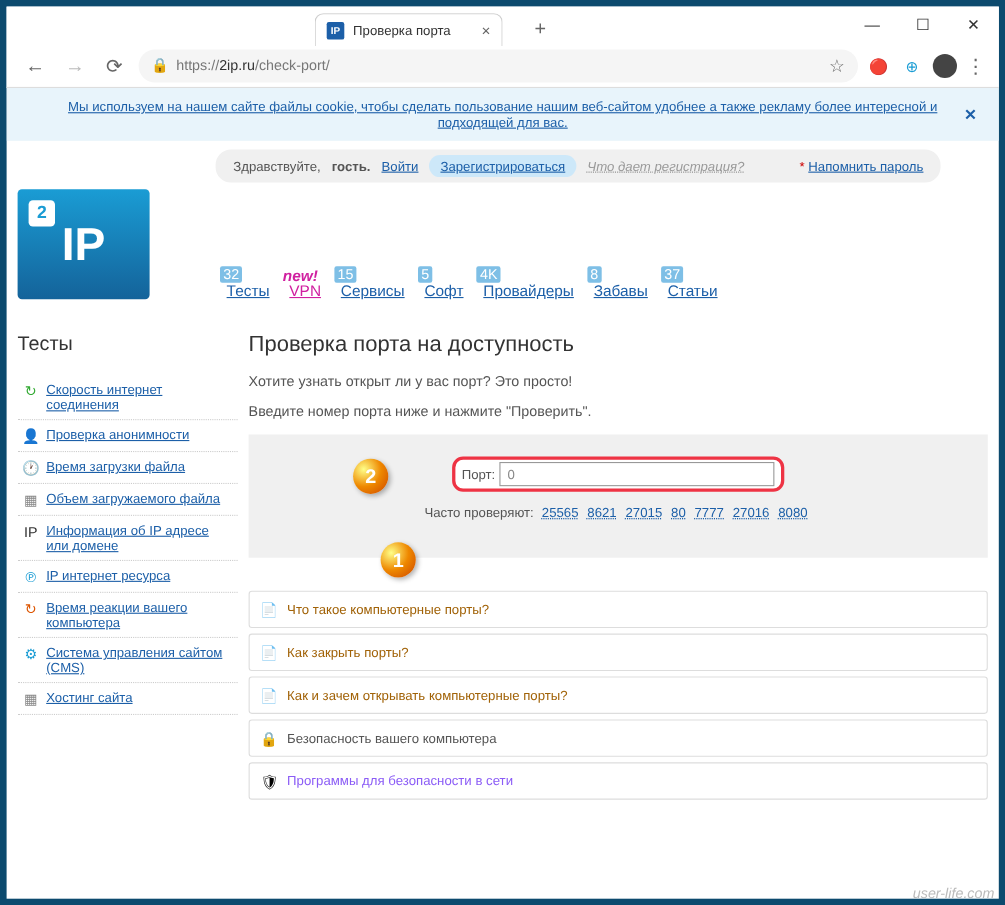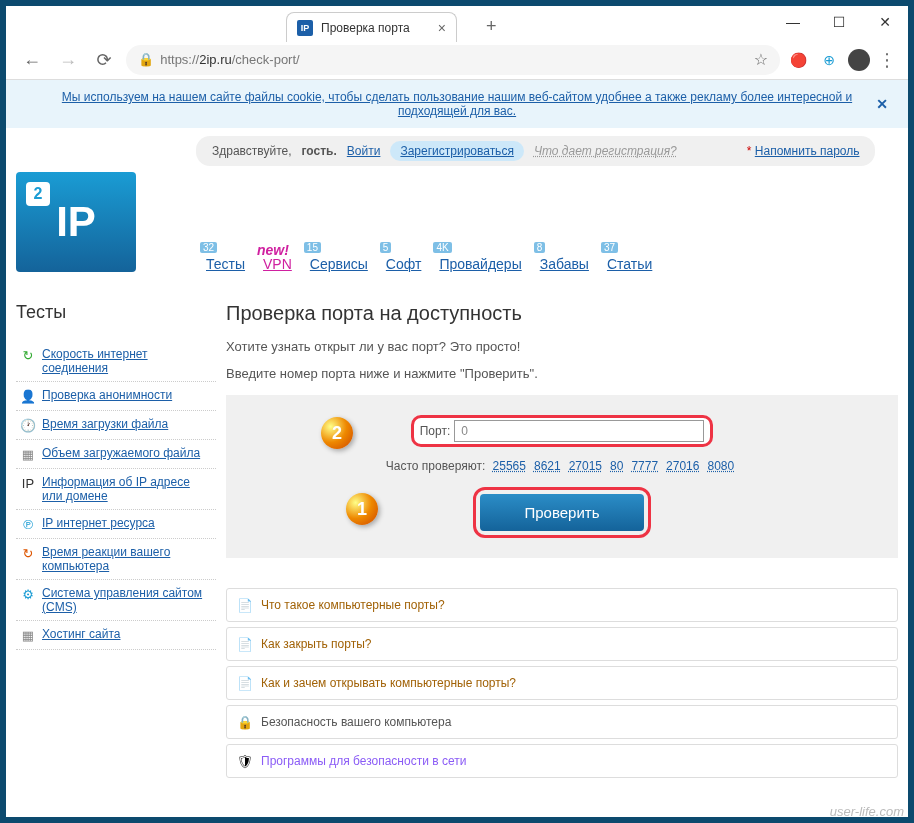--- a/index.html
+++ b/index.html
@@ -29,29 +29,29 @@
 .content::-webkit-scrollbar-track { background: #f0f0f0; }
 .content::-webkit-scrollbar-thumb { background: #ccc; border-radius: 0; }
 .cookie-bar { background: #e8f4fb; padding: 10px 20px; text-align: center; font-size: 12px; color: #1c5fa8; position: relative; }
 .cookie-bar a { color: #1c5fa8; text-decoration: underline; }
 .cookie-close { position: absolute; right: 20px; top: 50%; transform: translateY(-50%); color: #1c5fa8; font-weight: bold; cursor: pointer; font-size: 14px; }
 .header-row { padding-left: 190px; margin-top: 8px; margin-bottom: 6px; }
 .login-bar { background: #f0f0f0; border-radius: 14px; padding: 5px 16px; font-size: 12px; color: #555; display: inline-flex; align-items: center; gap: 10px; }
 .login-bar a { color: #1c5fa8; text-decoration: underline; }
 .login-bar .reg-btn { background: #cde8f9; padding: 3px 10px; border-radius: 10px; }
 .login-bar .hint { color: #999; font-style: italic; text-decoration: underline dotted; }
-.login-bar .remind { margin-left: 60px; }
+.login-bar .remind { margin-left: 40px; }
 .login-bar .red-star { color: #c00; }
 .top-area { display: flex; padding: 0 10px 10px 10px; }
 .logo { width: 120px; height: 100px; background: linear-gradient(#1a9cd4, #14639a); color: #fff; display: flex; flex-direction: column; align-items: center; justify-content: center; font-weight: bold; font-size: 42px; position: relative; border-radius: 4px; font-family: Arial; }
 .logo-badge { position: absolute; top: 10px; left: 10px; width: 24px; height: 24px; background: #fff; color: #1a9cd4; border-radius: 4px; font-size: 16px; display: flex; align-items: center; justify-content: center; }
 .nav-menu { display: flex; gap: 18px; padding: 16px 0 0 70px; align-items: flex-end; font-size: 14px; }
 .nav-item { position: relative; }
 .nav-item a { color: #1c5fa8; text-decoration: underline; }
-.nav-badge { position: absolute; top: -14px; left: -6px; background: #7ebfe6; color: #fff; font-size: 10px; padding: 0 3px; border-radius: 2px; }
+.nav-badge { position: absolute; top: -14px; left: -6px; background: #7ebfe6; color: #fff; font-size: 13px; padding: 0 3px; border-radius: 2px; }
 .nav-new { position: absolute; top: -14px; left: -6px; color: #d020a0; font-size: 14px; font-weight: bold; font-style: italic; }
 .main-cols { display: flex; padding: 20px 10px; gap: 10px; }
 .sidebar { width: 200px; }
 .sidebar h3 { font-size: 18px; font-weight: normal; color: #333; margin-bottom: 18px; }
 .side-item { padding: 6px 4px; border-bottom: 1px dotted #ccc; font-size: 12px; display: flex; align-items: flex-start; gap: 6px; }
 .side-item a { color: #1c5fa8; text-decoration: underline; }
 .side-icon { width: 16px; height: 16px; flex-shrink: 0; display: inline-flex; align-items: center; justify-content: center; font-size: 13px; }
 .main-col { flex: 1; }
 .main-col h1 { font-size: 20px; color: #333; margin-bottom: 14px; font-weight: normal; }
 .main-col p { font-size: 13px; color: #555; margin-bottom: 12px; }
@@ -192,23 +192,20 @@
           <div class="port-row">
             <div class="port-highlight">
               <span class="port-label">Порт:</span>
               <input class="port-input" value="0" style="">
             </div>
           </div>
           <div class="freq-row">
             <span>Часто проверяют:</span>
             <span id="freq-ports"><a href="#">25565</a><a href="#">8621</a><a href="#">27015</a><a href="#">80</a><a href="#">7777</a><a href="#">27016</a><a href="#">8080</a></span>
           </div>
-          <div class="btn-highlight">
-            <button class="check-btn">Проверить</button>
-          </div>
           <div class="callout c1">1</div>
           <div class="callout c2">2</div>
         </div>
 
         <div class="faq-list" id="faq-list">
             <div class="faq-item">
               <span class="faq-icon">📄</span>
               <a href="#">Что такое компьютерные порты?</a>
             </div>
             <div class="faq-item">

